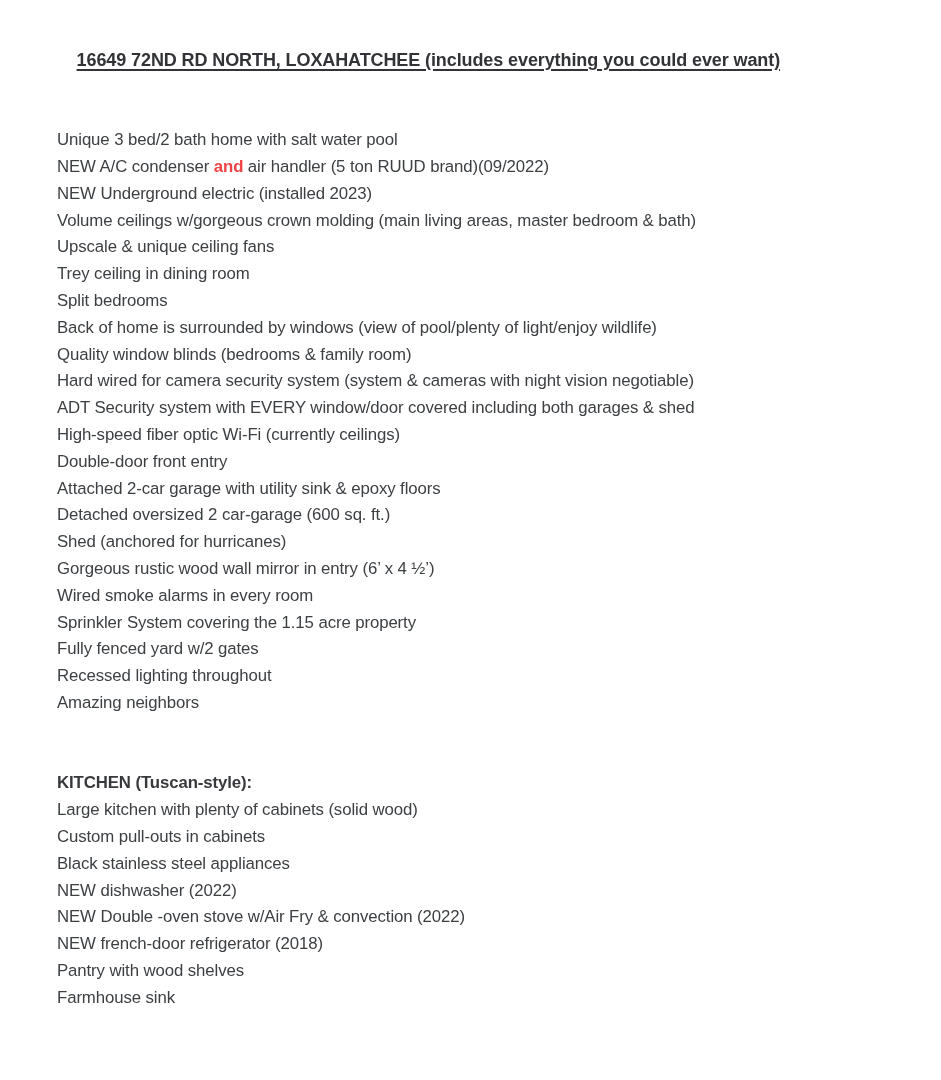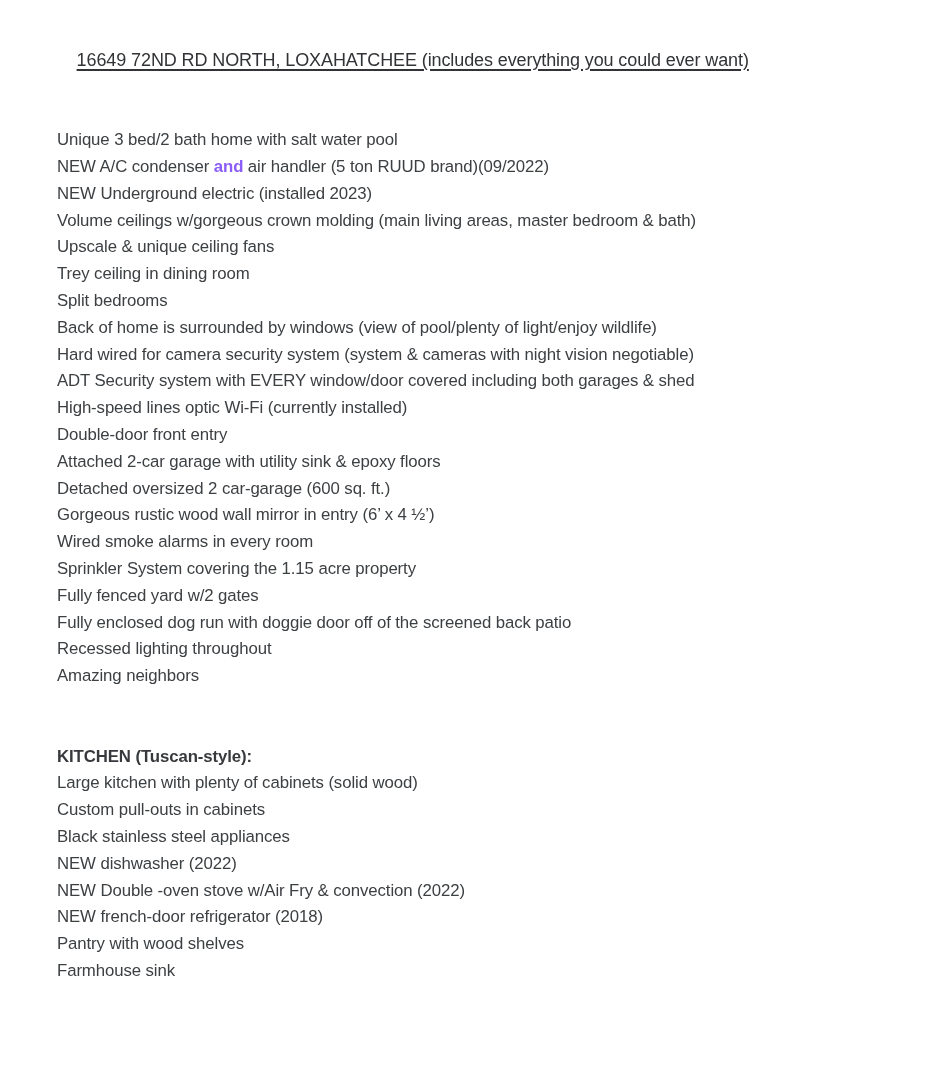--- a/index.html
+++ b/index.html
@@ -20,38 +20,38 @@
     line-height: 26.8px;
     color: #3d4043;
     letter-spacing: -0.1px;
   }
   .line {
     min-height: 26.8px;
     white-space: pre-wrap;
   }
   .title-line {
     font-size: 18px;
-    font-weight: normal;
+    font-weight: bold;
     color: #313336;
   }
   .title-line .title-text {
     text-decoration: underline;
     text-decoration-thickness: 2px;
     text-underline-offset: 3px;
   }
   .blank {
     
   }
   .section-heading {
     font-weight: bold;
     color: #37393c;
   }
   b.inline-bold {
     font-weight: bold;
-    color: #8b5cf6;
+    color: #ef4444;
   }
 </style>
 </head>
 <body>
 
 <div class="page">
 
   <div class="line title-line">
     <span class="title-text">16649 72ND RD NORTH, LOXAHATCHEE (includes everything you could ever want)</span>
   </div>
@@ -61,31 +61,32 @@
   <div class="line">Unique 3 bed/2 bath home with salt water pool</div>
 
   <div class="line"><span>NEW A/C condenser </span><b class="inline-bold">and</b><span> air handler (5 ton RUUD brand)(09/2022)</span></div>
 
   <div class="line">NEW Underground electric (installed 2023)</div>
   <div class="line">Volume ceilings w/gorgeous crown molding (main living areas, master bedroom &amp; bath)</div>
   <div class="line">Upscale &amp; unique ceiling fans</div>
   <div class="line">Trey ceiling in dining room</div>
   <div class="line">Split bedrooms</div>
   <div class="line">Back of home is surrounded by windows (view of pool/plenty of light/enjoy wildlife)</div>
+  <div class="line">Quality window blinds (bedrooms &amp; family room)</div>
   <div class="line">Hard wired for camera security system (system &amp; cameras with night vision negotiable)</div>
   <div class="line">ADT Security system with EVERY window/door covered including both garages &amp; shed</div>
-  <div class="line">High-speed lines optic Wi-Fi (currently installed)</div>
+  <div class="line">High-speed fiber optic Wi-Fi (currently ceilings)</div>
   <div class="line">Double-door front entry</div>
   <div class="line">Attached 2-car garage with utility sink &amp; epoxy floors</div>
   <div class="line">Detached oversized 2 car-garage (600 sq. ft.)</div>
+  <div class="line">Shed (anchored for hurricanes)</div>
   <div class="line">Gorgeous rustic wood wall mirror in entry (6’ x 4 ½’)</div>
   <div class="line">Wired smoke alarms in every room</div>
   <div class="line">Sprinkler System covering the 1.15 acre property</div>
   <div class="line">Fully fenced yard w/2 gates</div>
-  <div class="line">Fully enclosed dog run with doggie door off of the screened back patio</div>
   <div class="line">Recessed lighting throughout</div>
   <div class="line">Amazing neighbors</div>
 
   <div class="line blank"></div>
   <div class="line blank"></div>
 
   <div class="line section-heading">KITCHEN (Tuscan-style):</div>
 
   <div class="line">Large kitchen with plenty of cabinets (solid wood)</div>
   <div class="line">Custom pull-outs in cabinets</div>

